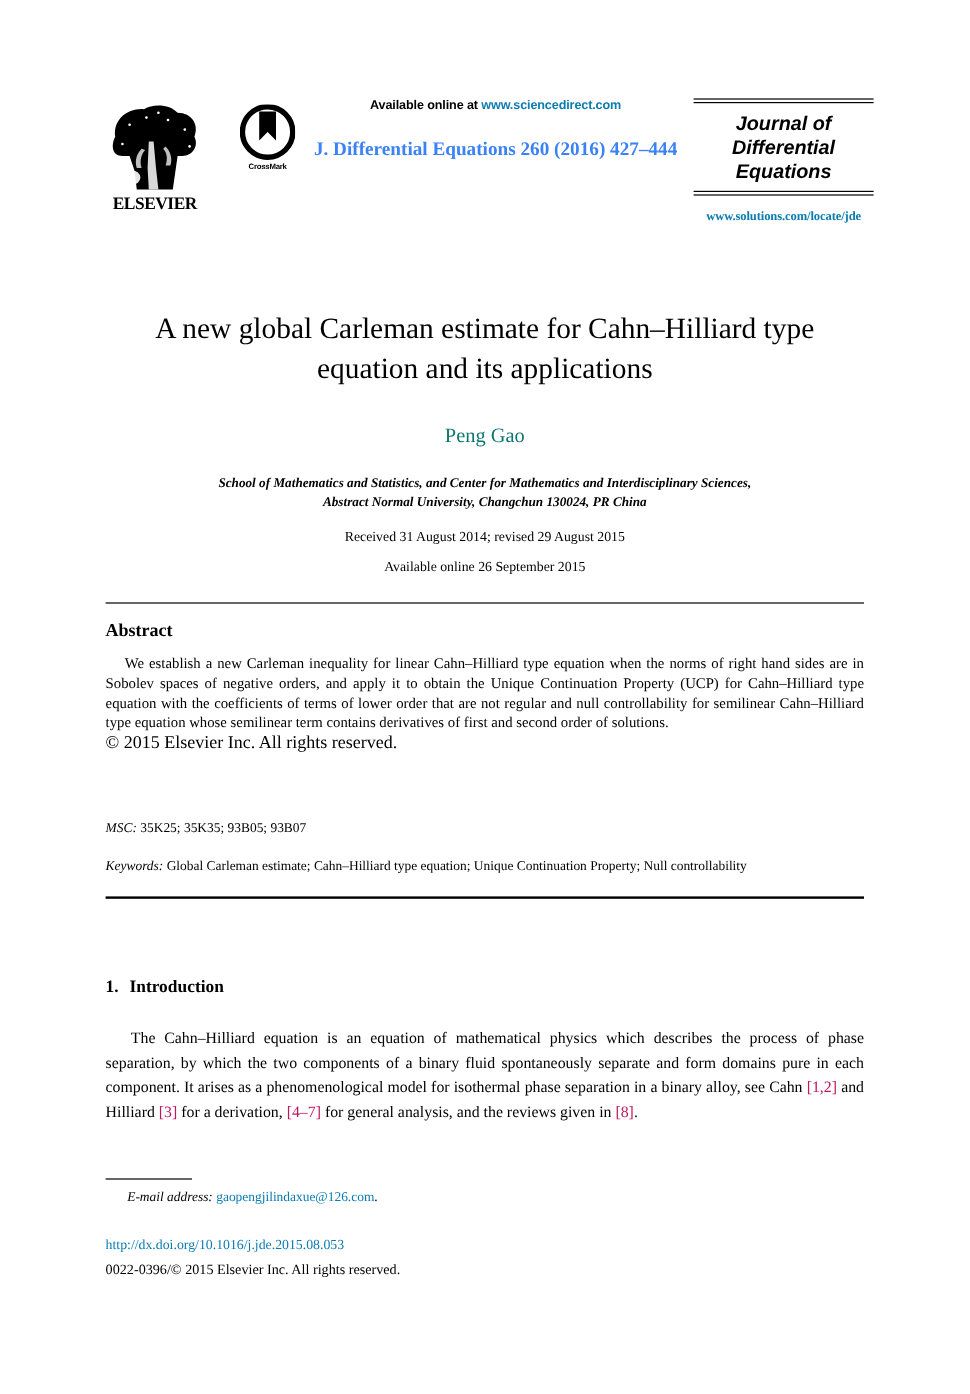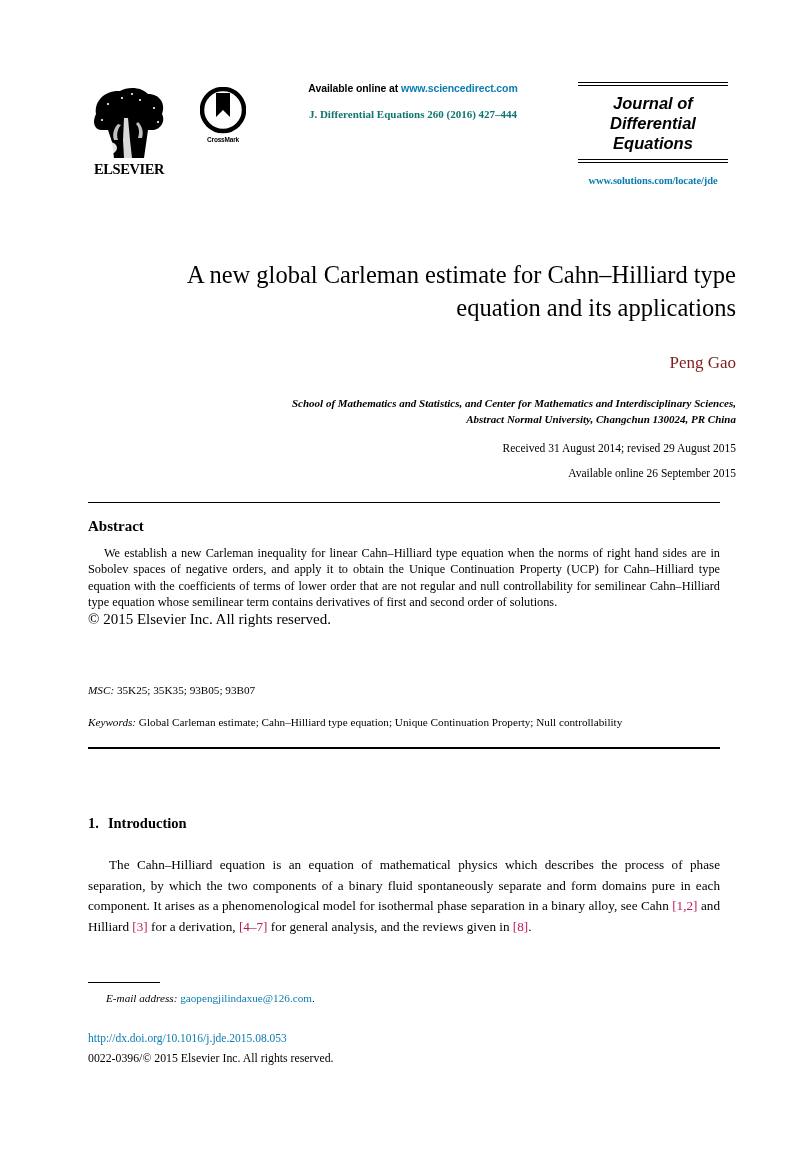--- a/index.html
+++ b/index.html
@@ -78,25 +78,25 @@
   }
   .sciencedirect-word {
     font-family: "Liberation Sans", sans-serif;
     font-size: 20.5px;
     font-weight: bold;
     letter-spacing: -0.4px;
     margin-top: 12px;
     color: #000;
   }
   .journal-ref {
-    margin-top: 14px;
-    font-family: "Liberation Serif", serif;
-    font-size: 11px;
-    font-weight: bold;
-    color: #0f766e;
+    margin-top: 22px;
+    font-family: "Liberation Serif", serif;
+    font-size: 16px;
+    font-weight: bold;
+    color: #3b82f6;
   }
 
   .journal-box {
     position: absolute;
     right: 0px;
     top: 0px;
     width: 150px;
     text-align: center;
   }
   .jb-rule-top {
@@ -124,38 +124,38 @@
     font-family: "Liberation Serif", serif;
     font-size: 10.5px;
     font-weight: bold;
     color: #0a7cb0;
     letter-spacing: -0.1px;
   }
 
   
   .title-block {
     position: absolute;
-    left: 104px;
+    left: 88px;
     top: 258px;
     width: 632px;
-    text-align: right;
+    text-align: center;
   }
   .paper-title {
     font-family: "Liberation Serif", serif;
     font-size: 24.5px;
     line-height: 33px;
     font-weight: normal;
     color: #000;
     margin: 0;
   }
   .author-name {
     margin-top: 29px;
     font-family: "Liberation Serif", serif;
     font-size: 17px;
-    color: #7f1d1d;
+    color: #0f766e;
   }
   .affiliation {
     margin-top: 22px;
     font-family: "Liberation Serif", serif;
     font-style: italic;
     font-weight: bold;
     font-size: 11px;
     line-height: 16px;
     color: #000;
   }

